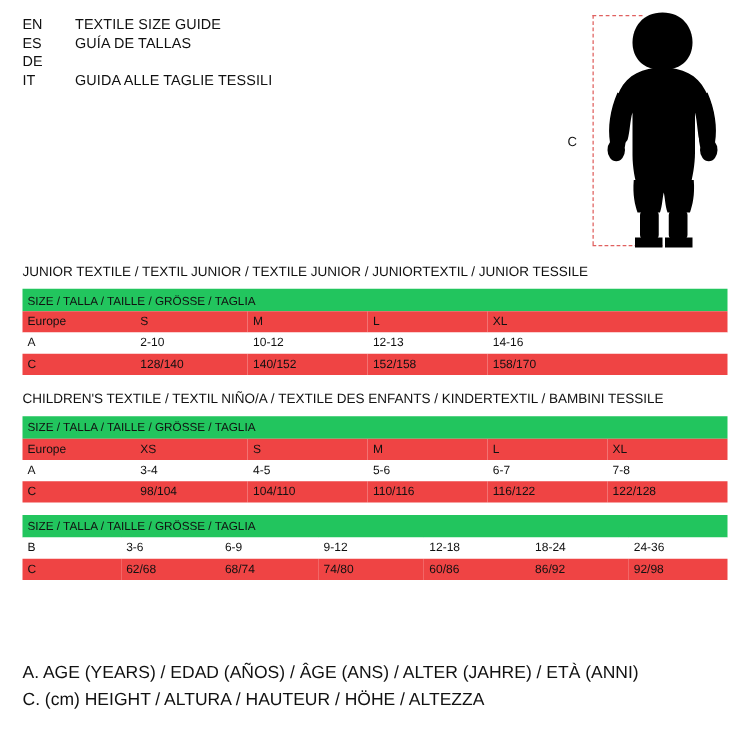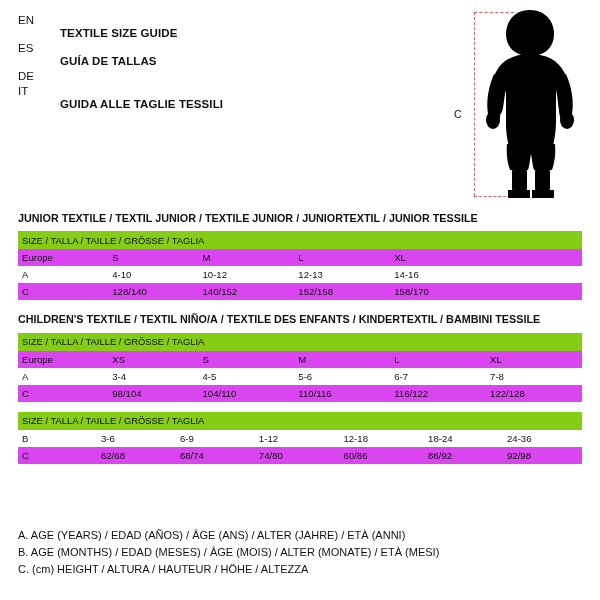--- a/index.html
+++ b/index.html
@@ -36,24 +36,23 @@
   }
   .header-lang {
     width: 42px;
     font-size: 11.5px;
     font-weight: normal;
     color: #111;
     flex: 0 0 42px;
   }
   .header-text {
     font-size: 11.5px;
-    font-weight: bold;
+    font-weight: normal;
     color: #111;
     letter-spacing: 0.1px;
-    margin-top: 13px;
   }
 
   
   .figure-area {
     position: absolute;
     top: 4px;
     left: 450px;
     width: 140px;
     height: 200px;
   }
@@ -96,66 +95,66 @@
 
   
   .tables {
     position: absolute;
     top: 212px;
     left: 18px;
     width: 564px;
   }
   .section-title {
     font-size: 10.8px;
-    font-weight: bold;
+    font-weight: normal;
     color: #111;
     margin: 0 0 6px 0;
     line-height: 1.25;
   }
   .section-title.multiline {
     line-height: 1.3;
   }
   table {
     border-collapse: collapse;
     width: 100%;
     font-size: 9.6px;
     table-layout: fixed;
   }
   table td {
     padding: 3px 0 3px 4px;
     color: #111;
     vertical-align: middle;
   }
   tr.head-row td {
-    background: #84cc16;
+    background: #22c55e;
     font-size: 9.4px;
     padding: 3.5px 0 3.5px 4px;
   }
   tr.shade td {
-    background: #d946ef;
+    background: #ef4444;
   }
   tr.plain td {
     background: #ffffff;
   }
   .spacer {
     height: 13px;
   }
   .spacer-sm {
     height: 10px;
   }
 
   
   .legend {
     position: absolute;
     left: 18px;
     top: 527px;
     width: 560px;
   }
   .legend div {
-    font-size: 11px;
+    font-size: 14px;
     color: #111;
     line-height: 1.55;
   }
 </style>
 </head>
 <body>
 
 <div class="page">
 
   <div class="header">
@@ -222,21 +221,21 @@
         </tr>
         <tr class="shade">
           <td>Europe</td>
           <td>S</td>
           <td>M</td>
           <td>L</td>
           <td>XL</td>
         </tr>
         <tr class="plain">
           <td>A</td>
-          <td>4-10</td>
+          <td>2-10</td>
           <td>10-12</td>
           <td>12-13</td>
           <td>14-16</td>
         </tr>
         <tr class="shade">
           <td>C</td>
           <td>128/140</td>
           <td>140/152</td>
           <td>152/158</td>
           <td>158/170</td>
@@ -300,37 +299,36 @@
           <col style="width:14%">
       </colgroup>
       <tbody>
         <tr class="head-row">
           <td colspan="7">SIZE / TALLA / TAILLE / GRÖSSE / TAGLIA</td>
         </tr>
         <tr class="plain">
           <td>B</td>
           <td>3-6</td>
           <td>6-9</td>
-          <td>1-12</td>
+          <td>9-12</td>
           <td>12-18</td>
           <td>18-24</td>
           <td>24-36</td>
         </tr>
         <tr class="shade">
           <td>C</td>
           <td>62/68</td>
           <td>68/74</td>
           <td>74/80</td>
           <td>60/86</td>
           <td>86/92</td>
           <td>92/98</td>
         </tr>
       </tbody>
     </table>
   </div>
 
   <div class="legend">
     <div>A. AGE (YEARS) / EDAD (AÑOS) / ÂGE (ANS) / ALTER (JAHRE) / ETÀ (ANNI)</div>
-    <div>B. AGE (MONTHS) / EDAD (MESES) / ÂGE (MOIS) / ALTER (MONATE) / ETÀ (MESI)</div>
     <div>C. (cm) HEIGHT / ALTURA / HAUTEUR / HÖHE / ALTEZZA</div>
   </div>
 
 </div>
 
 </body></html>

